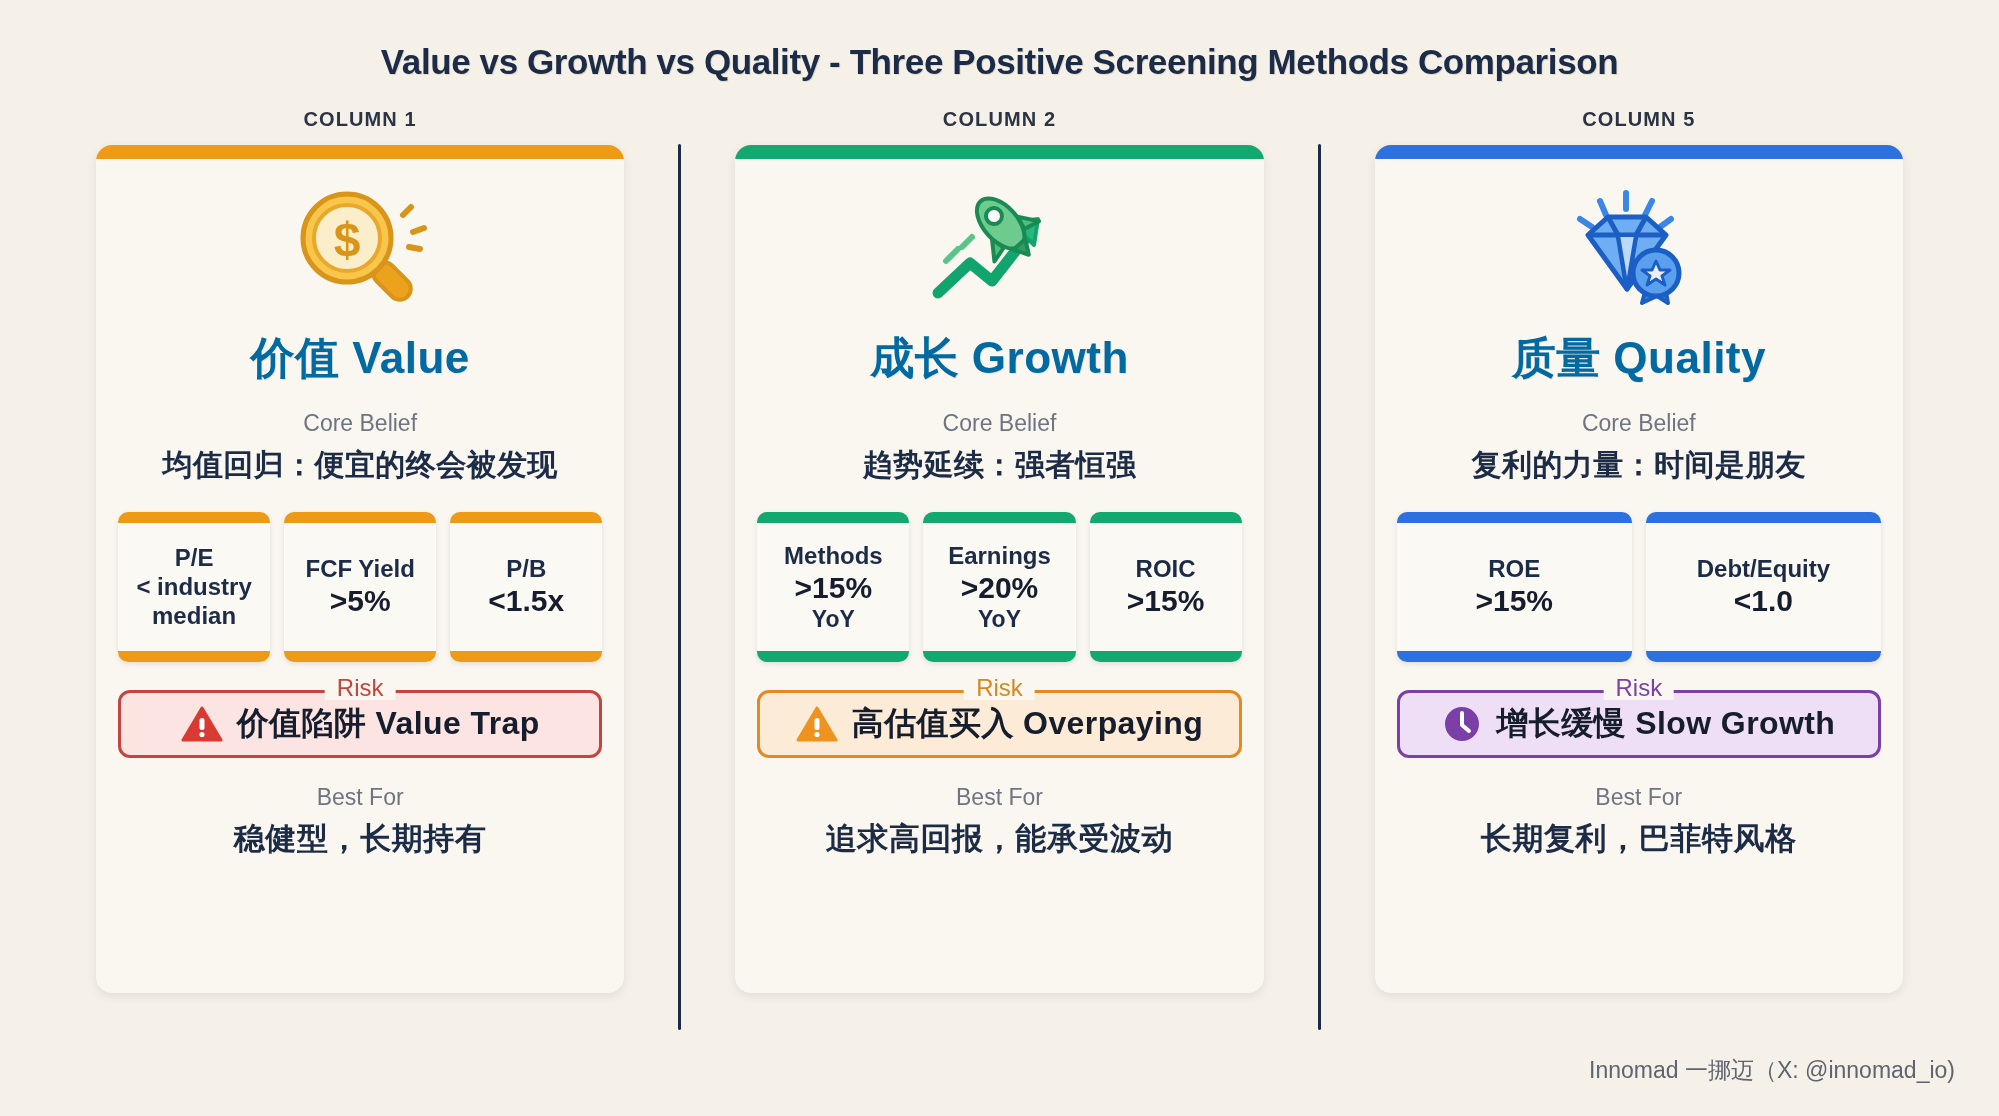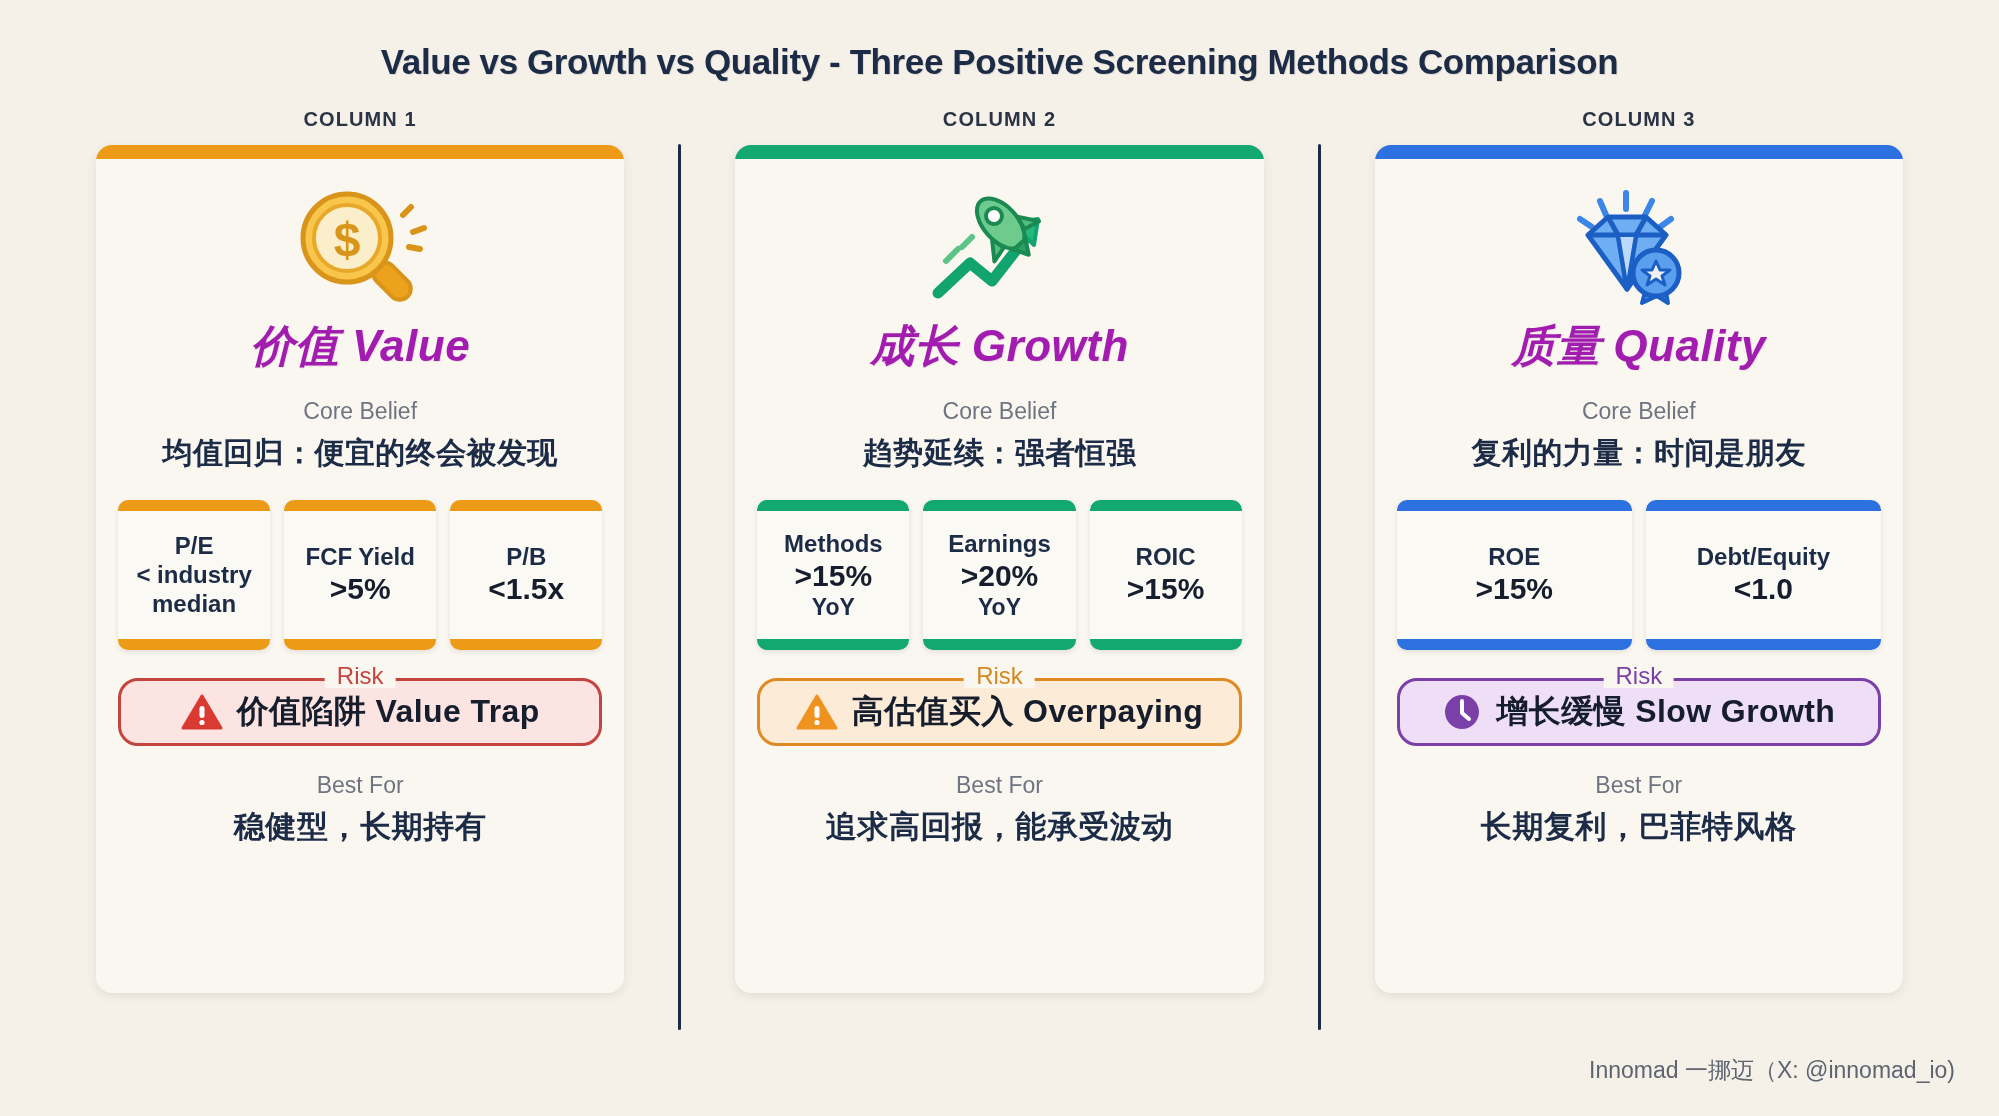--- a/index.html
+++ b/index.html
@@ -89,25 +89,24 @@
     margin-top: 26px;
     height: 120px;
     display: flex;
     align-items: center;
     justify-content: center;
   }
 
   .card-heading {
     font-size: 44px;
     font-weight: bold;
-    color: #a21caf;
-    margin-top: 12px;
+    color: #0369a1;
+    margin-top: 24px;
     letter-spacing: 0.5px;
     text-shadow: 1px 1px 0 rgba(0,0,0,0.08);
-    font-style: italic;
   }
 
   .section-cap {
     font-size: 23px;
     color: #6E7480;
     margin-top: 22px;
     font-weight: normal;
   }
 
   .belief-text {
@@ -180,21 +179,21 @@
 
   
   .risk-wrap {
     width: 100%;
     padding: 0 22px;
     margin-top: 28px;
   }
 
   .risk-box {
     border: 3px solid;
-    border-radius: 20px;
+    border-radius: 12px;
     position: relative;
     display: flex;
     align-items: center;
     justify-content: center;
     gap: 14px;
     height: 68px;
     padding: 0 16px;
   }
 
   .risk-legend {
@@ -391,21 +390,21 @@
         </div>
 
         <div class="section-cap bestfor-cap">Best For</div>
         <div class="bestfor-text">追求高回报，能承受波动</div>
       </div>
     </div>
 
     <div class="divider"></div>
 
     <div class="col-wrap">
-      <div class="col-label">COLUMN 3</div>
+      <div class="col-label">COLUMN 5</div>
       <div class="card">
         <div class="accent-bar" style="background:#2D70E0"></div>
 
         <div class="card-icon">
           <svg width="150" height="120" viewBox="0 0 150 120">
             <g stroke="#3C86E8" stroke-width="6" stroke-linecap="round">
               <line x1="62" y1="8" x2="62" y2="24"></line>
               <line x1="36" y1="16" x2="42" y2="30"></line>
               <line x1="88" y1="16" x2="81" y2="30"></line>
               <line x1="16" y1="34" x2="28" y2="42"></line>

